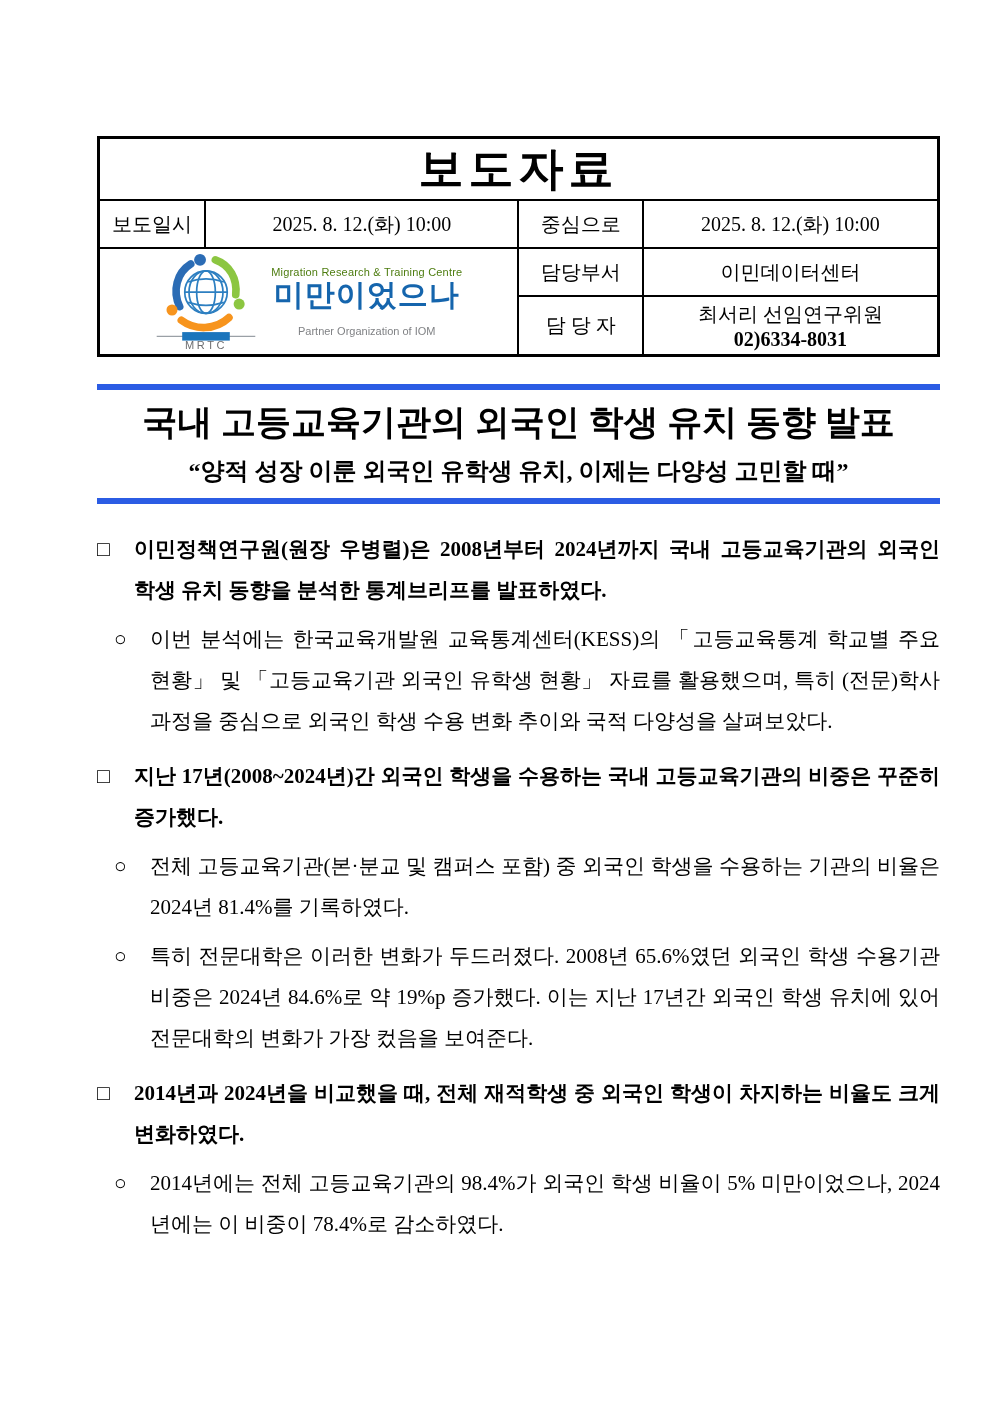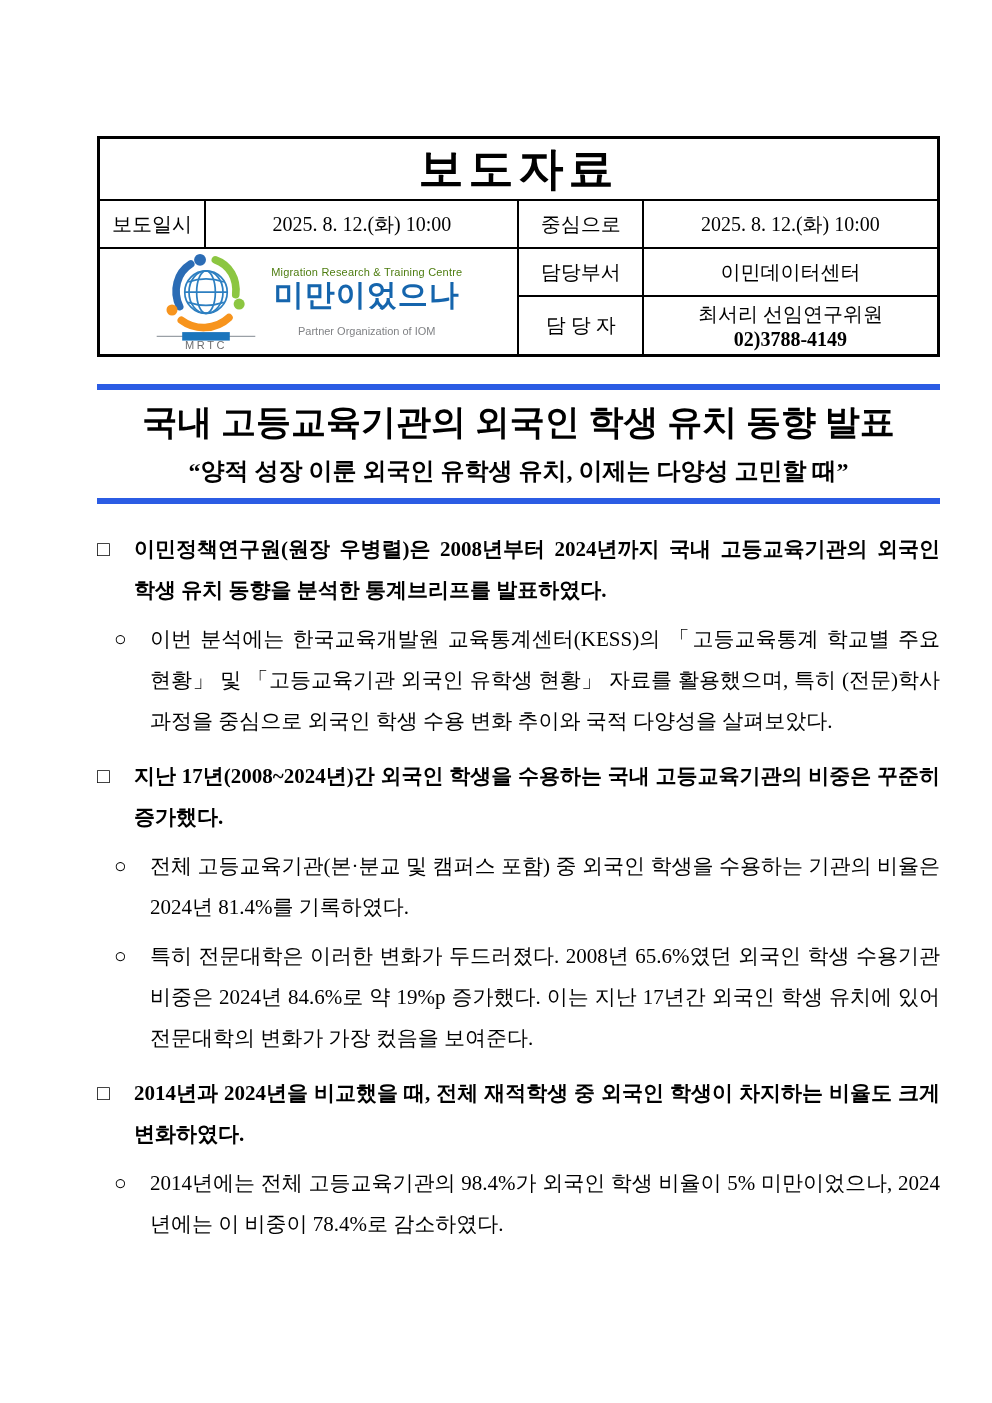--- a/index.html
+++ b/index.html
@@ -110,21 +110,21 @@
           </div>
         </div>
       </td>
       <td class="cell-label">담당부서</td>
       <td class="cell-value">이민데이터센터</td>
     </tr>
     <tr class="r4">
       <td class="cell-label">담 당 자</td>
       <td class="cell-value">
         <div>최서리 선임연구위원</div>
-        <div class="phone">02)3788-4149</div>
+        <div class="phone">02)6334-8031</div>
       </td>
     </tr>
   </tbody>
     </table>
 
   <div class="rule rule-top" style="background: rgb(43, 92, 228);"></div>
 
   <div class="headline">
     <div class="headline-title">국내 고등교육기관의 외국인 학생 유치 동향 발표</div>
     <div class="headline-subtitle">“양적 성장 이룬 외국인 유학생 유치, 이제는 다양성 고민할 때”</div>

